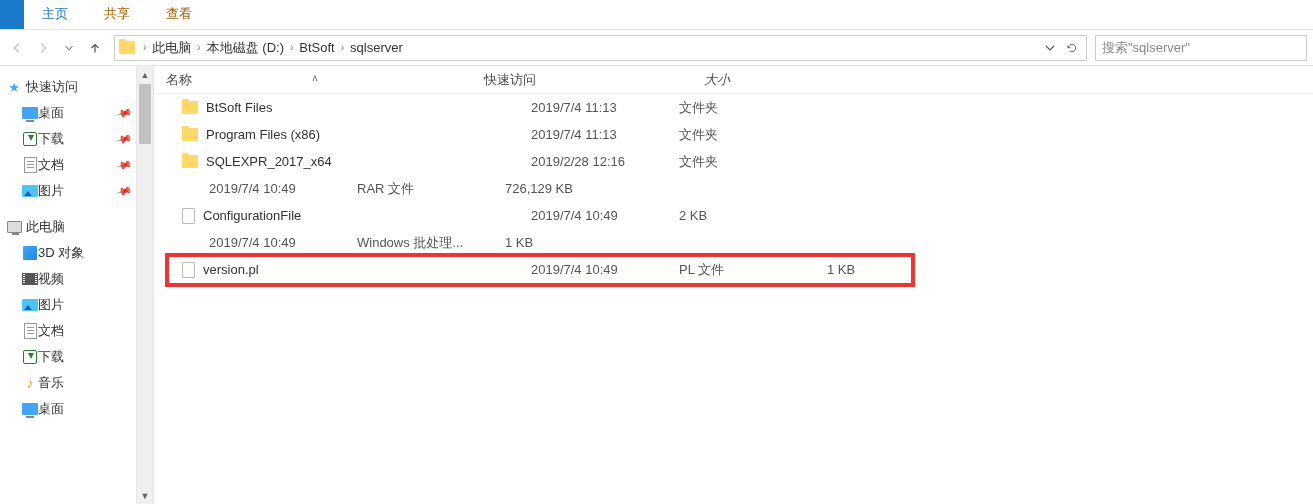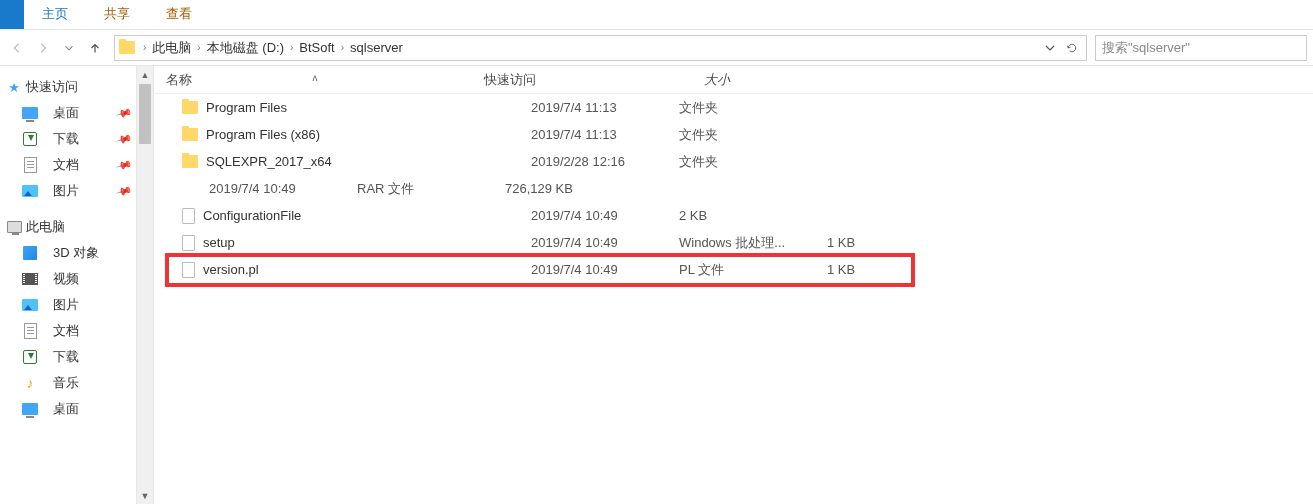--- a/index.html
+++ b/index.html
@@ -23,21 +23,21 @@
 .search-box { width: 212px; height: 26px; border: 1px solid #ccc; display: flex; align-items: center; padding: 0 6px; color: #888; }
 
 .main { display: flex; height: calc(504px - 66px); }
 
 .sidebar { width: 154px; border-right: 1px solid #e5e5e5; position: relative; background: #fff; }
 .sidebar-scroll { position: absolute; right: 0; top: 0; width: 17px; height: 100%; background: #f0f0f0; border-left: 1px solid #e8e8e8; }
 .sidebar-scroll-thumb { position: absolute; top: 18px; left: 2px; right: 2px; height: 60px; background: #c1c1c1; border-radius: 1px; }
 .sidebar-scroll-arrow { position: absolute; left: 0; right: 0; height: 17px; display: flex; align-items: center; justify-content: center; color: #666; font-size: 9px; }
 .sidebar-content { padding: 6px 0 6px 4px; width: 137px; }
 .side-group-title { padding: 6px 4px 4px 2px; color: #333; display: flex; align-items: center; gap: 4px; }
-.side-item { padding: 4px 4px 4px 18px; display: flex; align-items: center; gap: 15px; color: #333; position: relative; }
+.side-item { padding: 4px 4px 4px 18px; display: flex; align-items: center; gap: 0; color: #333; position: relative; }
 .pin { position: absolute; right: 6px; color: #8a8a8a; font-size: 11px; transform: rotate(30deg); }
 .side-icon { width: 16px; height: 16px; display: inline-flex; align-items: center; justify-content: center; font-size: 12px; }
 
 .content { flex: 1; position: relative; }
 .col-headers { display: flex; height: 28px; align-items: center; padding-left: 8px; color: #4a4a4a; border-bottom: 1px solid #f0f0f0; }
 .col-name { width: 322px; padding-left: 4px; position: relative; }
 .col-date { width: 148px; }
 .col-type { width: 148px; }
 .col-size { width: 110px; text-align: right; padding-right: 12px; font-style: italic; }
 .sort-caret { position: absolute; left: 150px; top: 2px; font-size: 10px; color: #555; }
@@ -235,21 +235,21 @@
         <span class="sort-caret">˄</span>
       </div>
       <div class="col-date">快速访问</div>
       <div class="col-size">大小</div>
     </div>
 
     <div class="rows" id="rows">
         <div class="row">
           <div class="c-name">
             <span class="folder-icon"></span>
-            <span>Program Files</span>
+            <span>BtSoft Files</span>
           </div>
           <div class="c-date">2019/7/4 11:13</div>
           <div class="c-type">文件夹</div>
           <div class="c-size"></div>
         </div>
         <div class="row">
           <div class="c-name">
             <span class="folder-icon"></span>
             <span>Program Files (x86)</span>
           </div>
@@ -273,24 +273,20 @@
         </div>
         <div class="row">
           <div class="c-name">
             <span class="file-icon"></span>
             <span>ConfigurationFile</span>
           </div>
           <div class="c-date">2019/7/4 10:49</div>
           <div class="c-size">2 KB</div>
         </div>
         <div class="row">
-          <div class="c-name">
-            <span class="file-icon"></span>
-            <span>setup</span>
-          </div>
           <div class="c-date">2019/7/4 10:49</div>
           <div class="c-type">Windows 批处理...</div>
           <div class="c-size">1 KB</div>
         </div>
         <div class="row">
           <div class="c-name">
             <span class="file-icon"></span>
             <span>version.pl</span>
           </div>
           <div class="c-date">2019/7/4 10:49</div>

